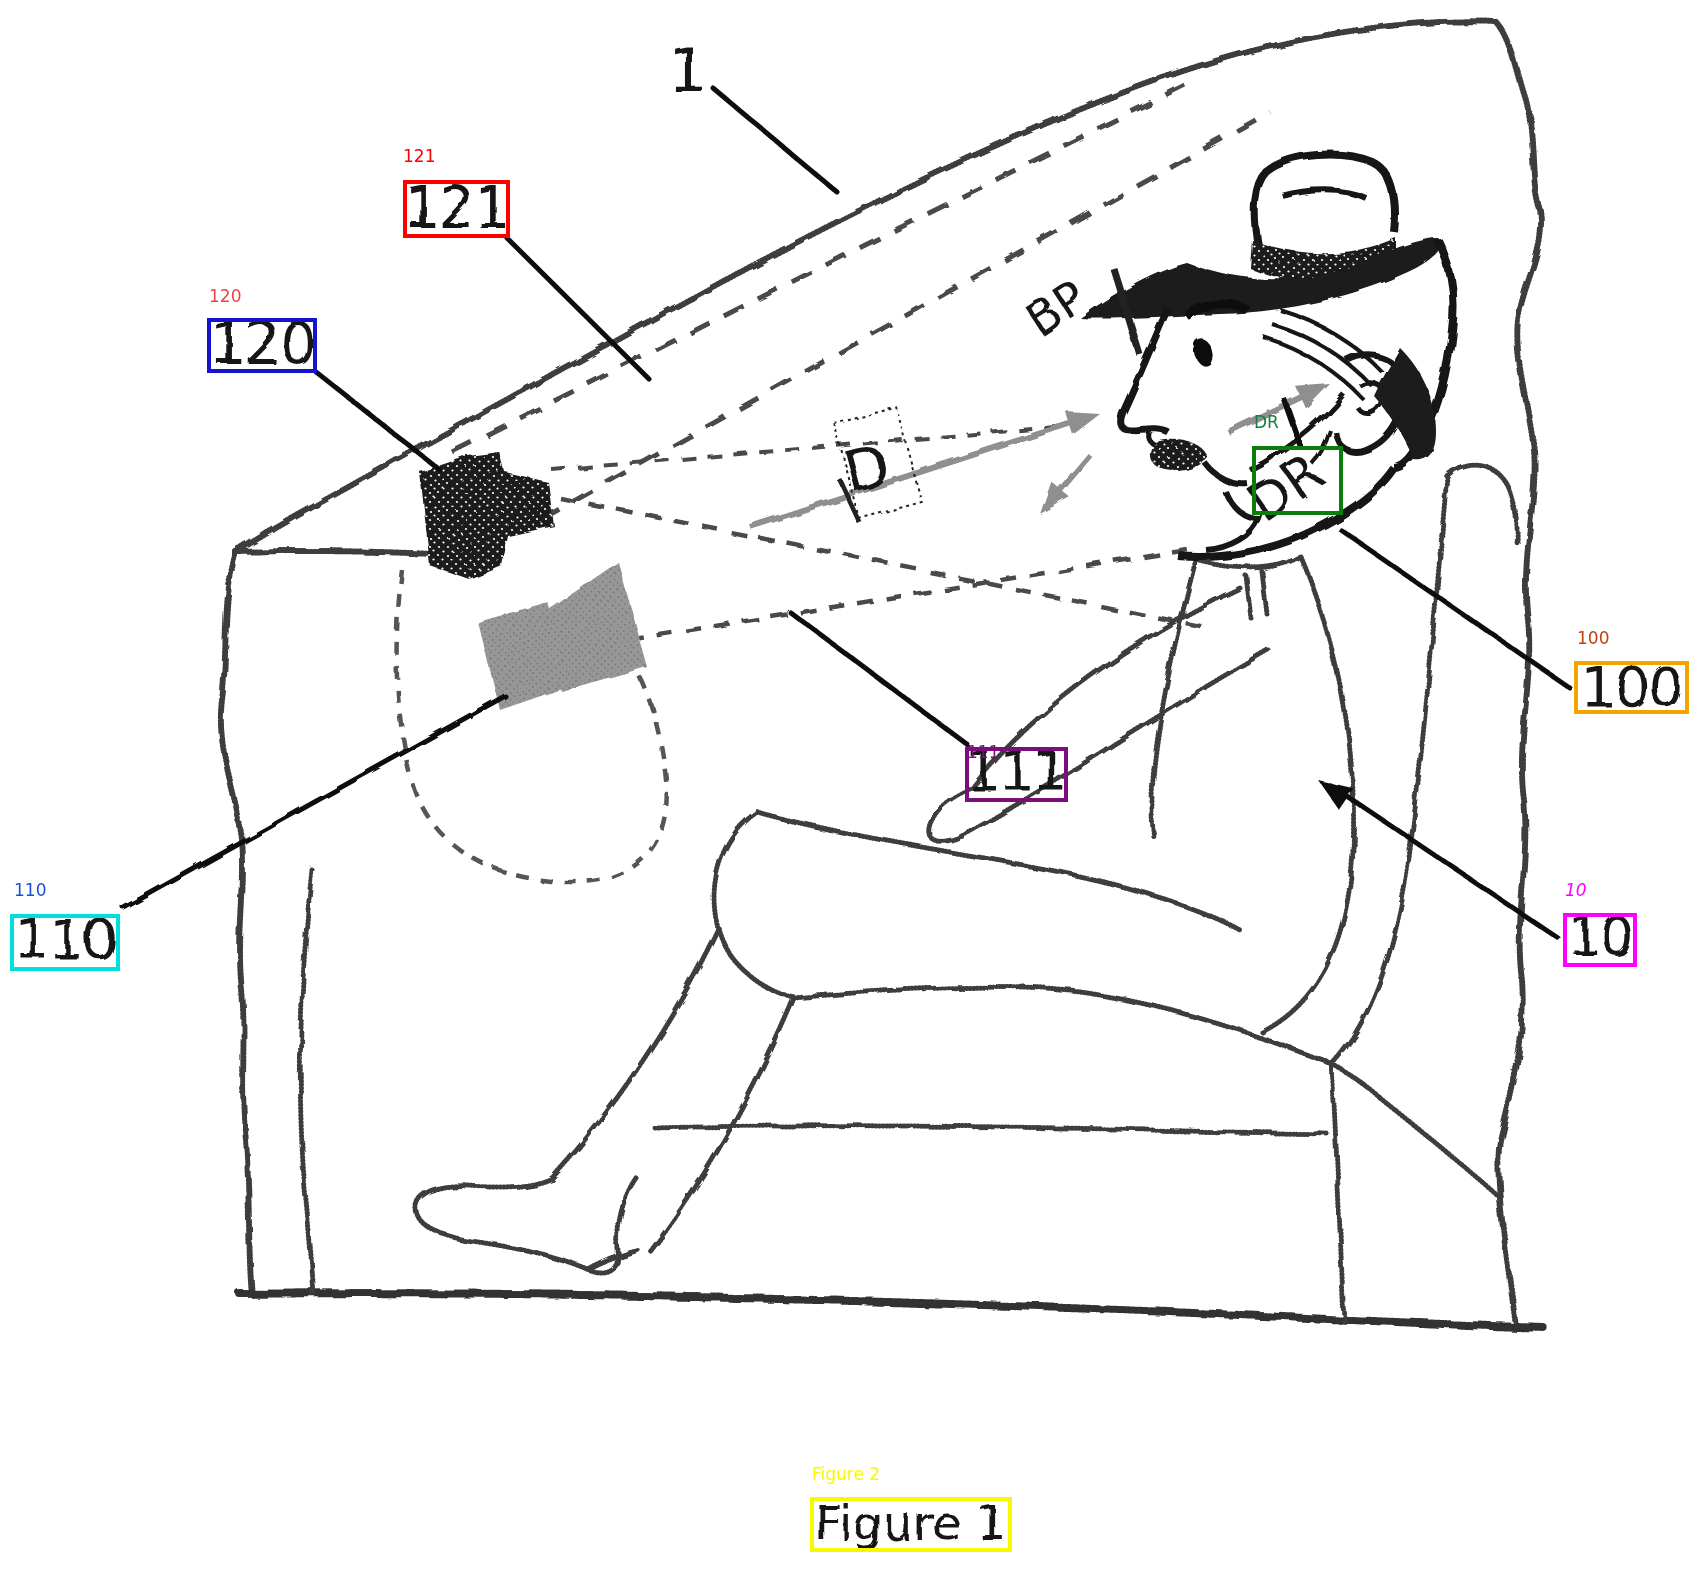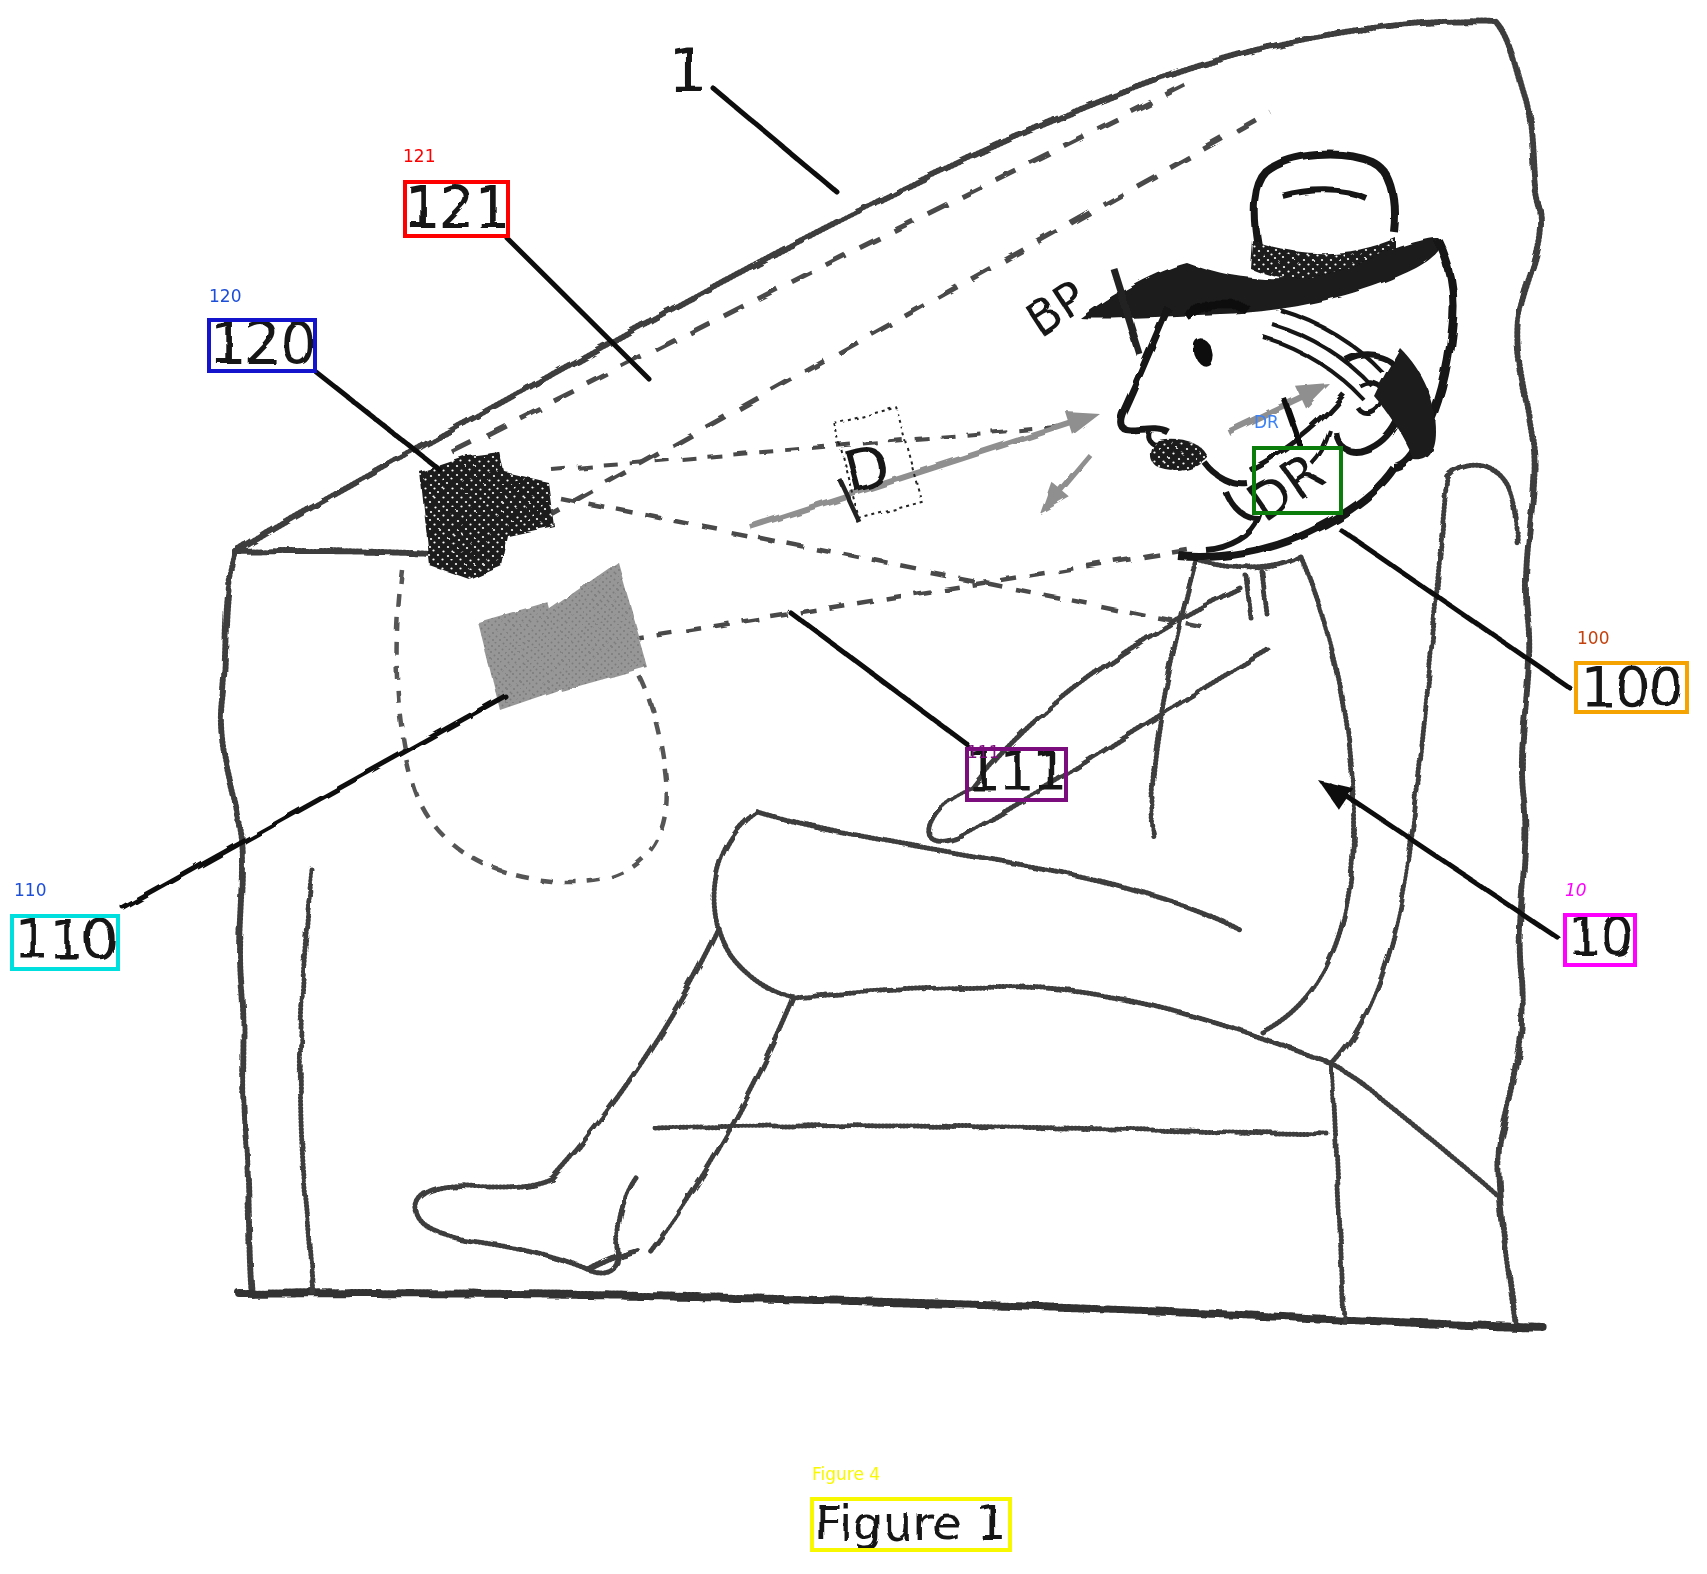--- a/index.html
+++ b/index.html
@@ -150,33 +150,33 @@
       <path d="M 124 908 L 505 696"></path>
       <path d="M 1558 938 L 1330 785"></path>
     </g>
     <path fill="#111111" stroke="none" d="M 0 0 L 34 -13 L 34 13 Z" transform="translate(1318 780) rotate(34)"></path>
   </g>
 </svg>
 
 <div class="anntag" style="left: 403px; top: 148px; color: rgb(254, 0, 0);">121</div>
 <div class="annbox" style="left: 403px; top: 180px; width: 107px; height: 58px; border-color: rgb(254, 0, 0);"></div>
 
-<div class="anntag" style="left: 209px; top: 288px; color: #1d4ed8;">120</div>
+<div class="anntag" style="left: 209px; top: 288px; color: #ef4444;">120</div>
 <div class="annbox" style="left: 207px; top: 318px; width: 110px; height: 55px; border-color: rgb(20, 20, 204);"></div>
 
-<div class="anntag" style="left: 1254px; top: 414px; color: #3b82f6;">DR</div>
+<div class="anntag" style="left: 1254px; top: 414px; color: #15803d;">DR</div>
 <div class="annbox" style="left: 1252px; top: 446px; width: 91px; height: 69px; border-color: rgb(10, 125, 10);"></div>
 
 <div class="anntag" style="left: 1577px; top: 630px; color: #c2410c;">100</div>
 <div class="annbox" style="left: 1574px; top: 661px; width: 115px; height: 53px; border-color: rgb(245, 163, 0);"></div>
 
 <div class="anntag" style="left: 967px; top: 744px; color: rgb(124, 13, 124);">111</div>
 <div class="annbox" style="left: 965px; top: 747px; width: 103px; height: 55px; border-color: rgb(124, 13, 124);"></div>
 
 <div class="anntag" style="left: 14px; top: 882px; color: #1d4ed8;">110</div>
 <div class="annbox" style="left: 10px; top: 914px; width: 110px; height: 57px; border-color: rgb(0, 222, 222);"></div>
 
 <div class="anntag" style="left: 1565px; top: 882px; color: rgb(255, 0, 255); font-style: italic;">10</div>
 <div class="annbox" style="left: 1563px; top: 913px; width: 74px; height: 54px; border-color: rgb(255, 0, 255);"></div>
 
-<div class="anntag" style="left: 812px; top: 1466px; color: rgb(248, 248, 0);">Figure 4</div>
+<div class="anntag" style="left: 812px; top: 1466px; color: rgb(248, 248, 0);">Figure 2</div>
 <div class="annbox" style="left: 810px; top: 1497px; width: 202px; height: 55px; border-color: rgb(248, 248, 0);"></div>
 </div>
 
 </body></html>

